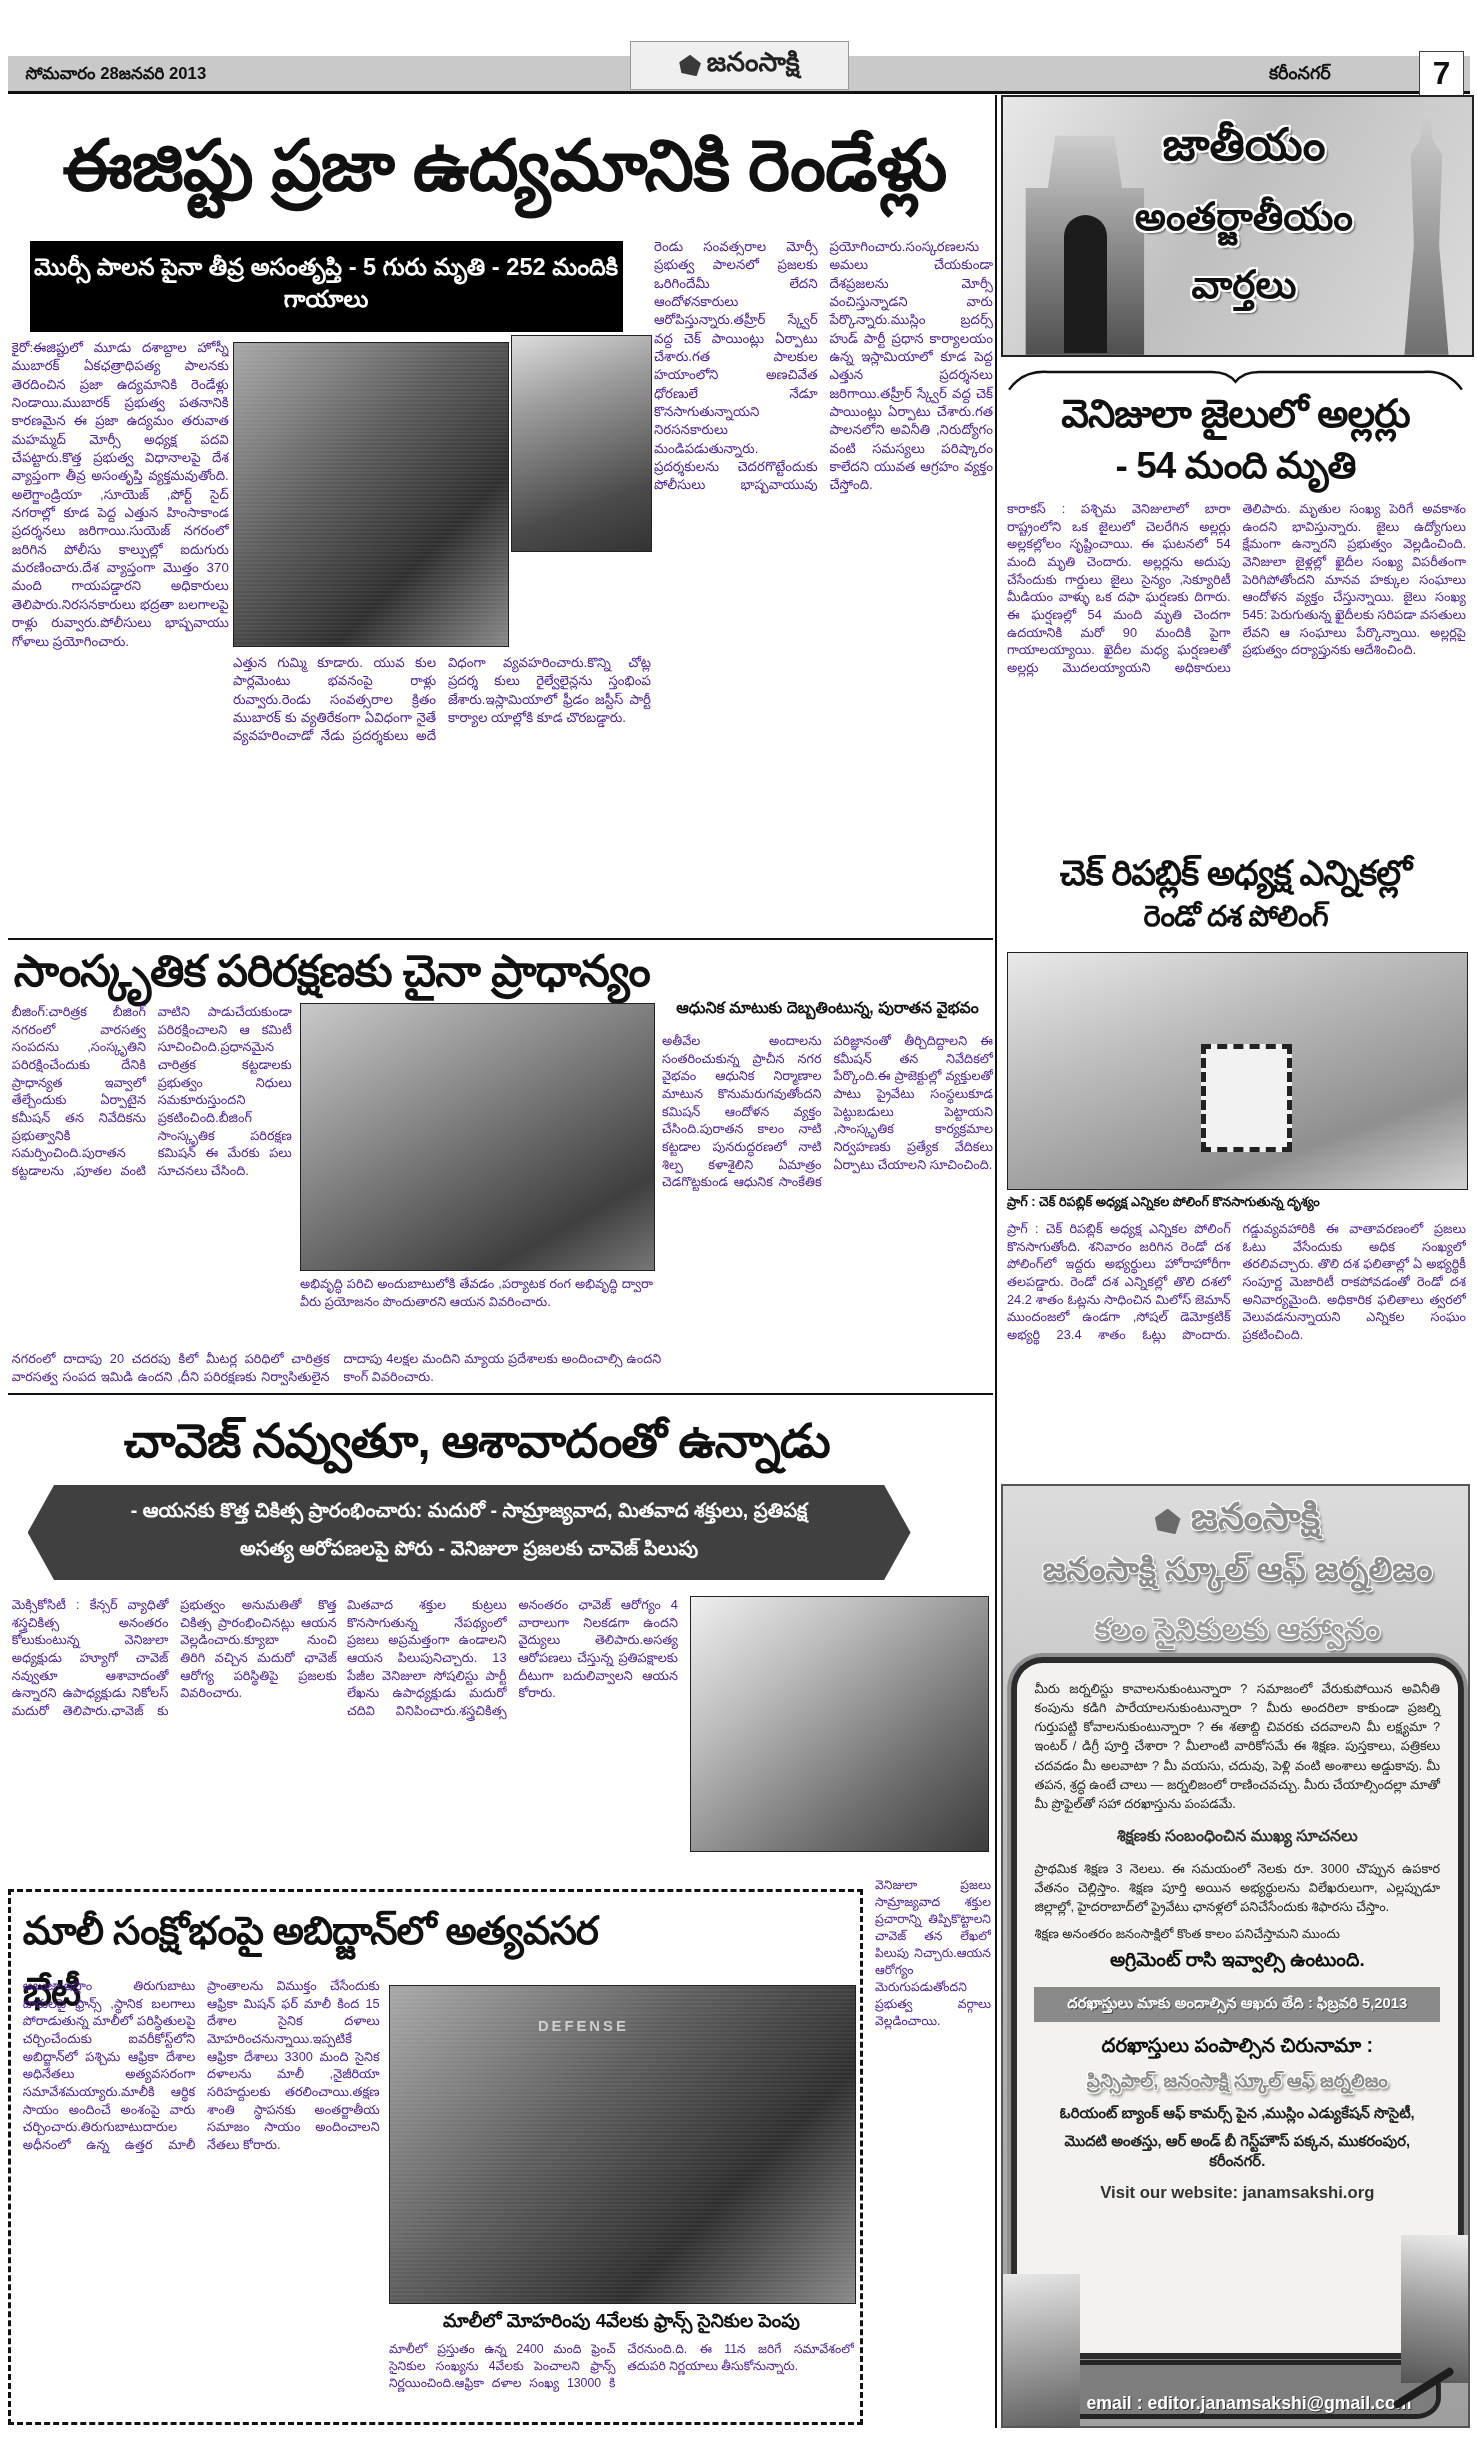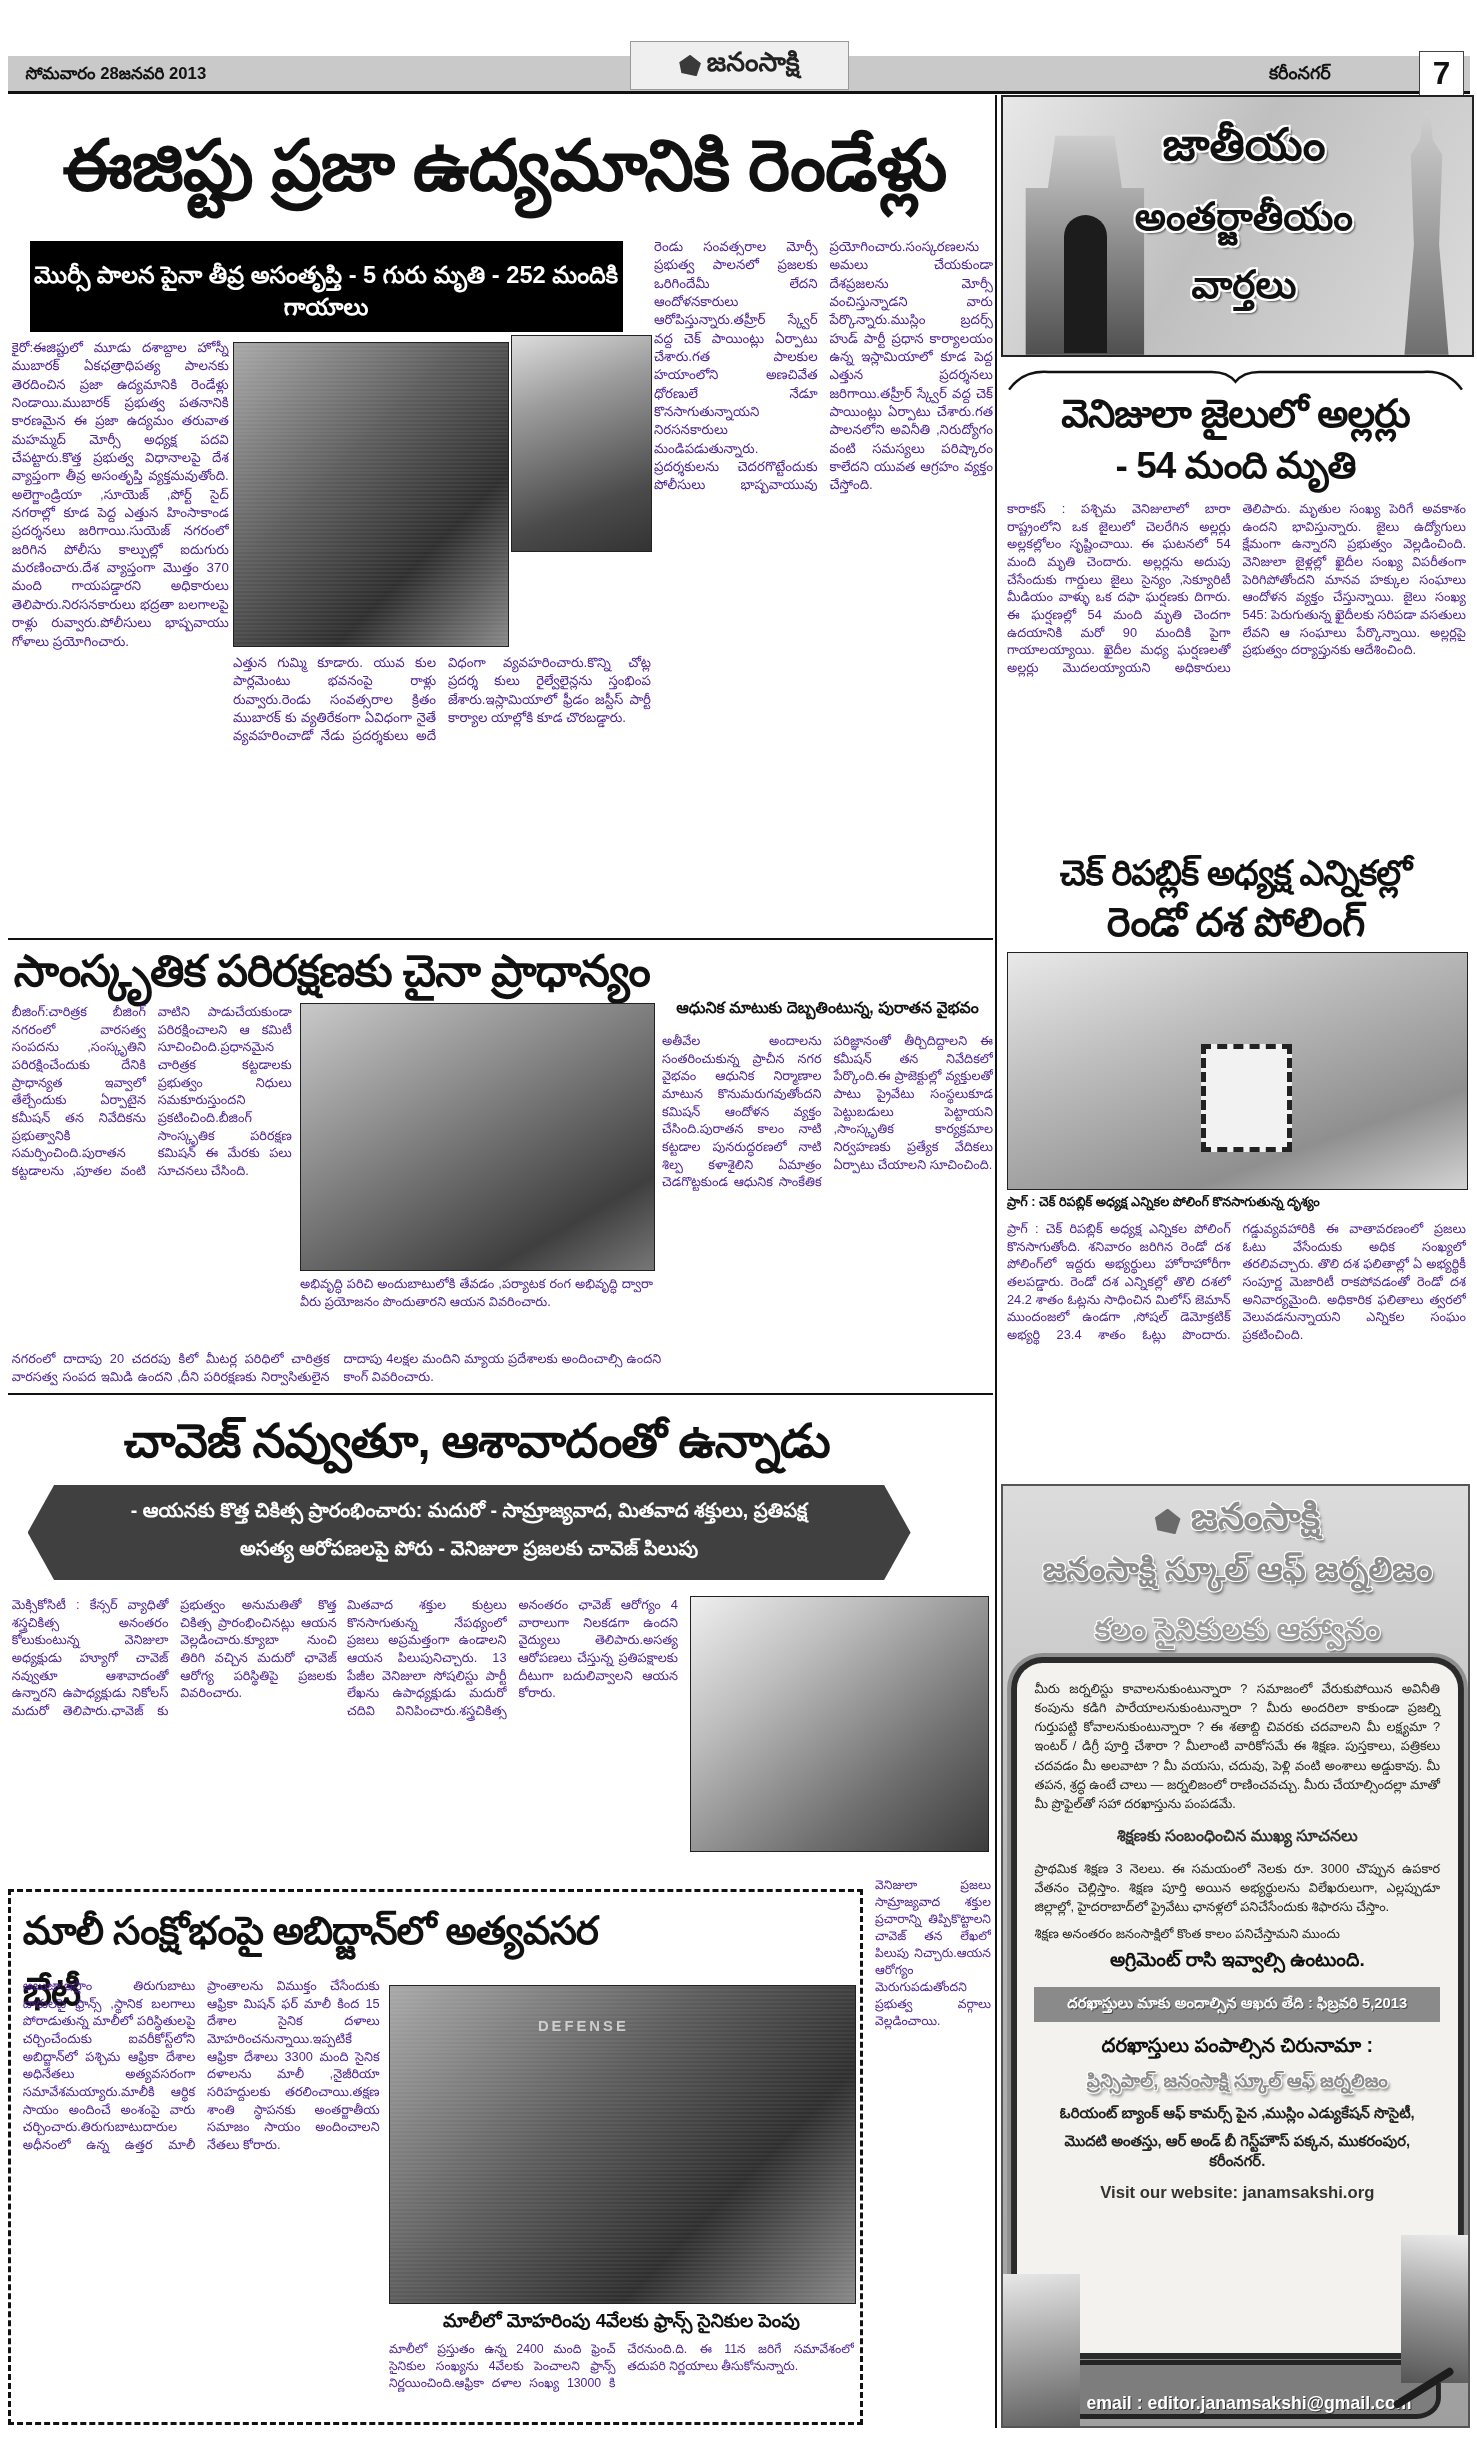--- a/index.html
+++ b/index.html
@@ -43,21 +43,21 @@
     <span style="font-size:26.6px;font-weight:800;color:#222;">జనంసాక్షి</span>
   </div>
   <div class="abs" style="left:1419px;top:51px;width:43px;height:43px;background:#fff;border:1px solid #444;display:flex;align-items:center;justify-content:center;">
     <span style="font-size:31.5px;font-weight:bold;">7</span>
   </div>
 
   <div class="abs vline" style="left:995px;top:95px;height:2333px;"></div>
 
   <div class="abs headline center" style="left:13.8px;top:97px;width:981px;font-size:71px;line-height:138px;">ఈజిప్టు ప్రజా ఉద్యమానికి రెండేళ్లు</div>
 
-  <div class="abs deck-black center" style="left:29.6px;top:241px;width:593px;height:91px;padding-top:21px;box-sizing:border-box;">
+  <div class="abs deck-black center" style="left:29.6px;top:241px;width:593px;height:91px;padding-top:13px;box-sizing:border-box;">
     <div style="font-size:23.6px;font-weight:bold;">మొర్సీ పాలన పైనా తీవ్ర అసంతృప్తి -  5 గురు మృతి - 252 మందికి గాయాలు</div>
     <div style="font-size:21.7px;font-weight:normal;margin-top:22px;">దేశ వ్యాప్తంగా చెలరేగిన హింసాకాండ</div>
   </div>
 
   <div class="abs photo" style="left:233px;top:342px;width:274px;height:303px;"></div>
   <div class="abs photo" style="left:511px;top:335px;width:139px;height:215px;background:linear-gradient(160deg,#ddd 0%,#9c9c9c 30%,#4b4b4b 75%,#333 100%);"></div>
 
   <div class="abs just body-txt" style="left:11.8px;top:339px;width:217px;height:599px;overflow:hidden;">కైరో:ఈజిప్టులో మూడు దశాబ్దాల హోస్నీ ముబారక్ ఏకఛత్రాధిపత్య పాలనకు తెరదించిన ప్రజా ఉద్యమానికి రెండేళ్లు నిండాయి.ముబారక్ ప్రభుత్వ పతనానికి కారణమైన ఈ ప్రజా ఉద్యమం తరువాత మహమ్మద్ మోర్సీ అధ్యక్ష పదవి చేపట్టారు.కొత్త ప్రభుత్వ విధానాలపై దేశ వ్యాప్తంగా తీవ్ర అసంతృప్తి వ్యక్తమవుతోంది. అలెగ్జాండ్రియా ,సూయెజ్ ,పోర్ట్ సైద్ నగరాల్లో కూడ పెద్ద ఎత్తున హింసాకాండ ప్రదర్శనలు జరిగాయి.సుయెజ్ నగరంలో జరిగిన పోలీసు కాల్పుల్లో ఐదుగురు మరణించారు.దేశ వ్యాప్తంగా మొత్తం 370 మంది గాయపడ్డారని అధికారులు తెలిపారు.నిరసనకారులు భద్రతా బలగాలపై రాళ్లు రువ్వారు.పోలీసులు భాష్పవాయు గోళాలు ప్రయోగించారు.</div>
   <div class="abs just body-txt cols2" style="left:654px;top:238px;width:339px;height:697px;overflow:hidden;">రెండు సంవత్సరాల మోర్సీ ప్రభుత్వ పాలనలో ప్రజలకు ఒరిగిందేమీ లేదని ఆందోళనకారులు ఆరోపిస్తున్నారు.తహ్రీర్ స్క్వేర్ వద్ద చెక్ పాయింట్లు ఏర్పాటు చేశారు.గత పాలకుల హయాంలోని అణచివేత ధోరణులే నేడూ కొనసాగుతున్నాయని నిరసనకారులు మండిపడుతున్నారు. ప్రదర్శకులను చెదరగొట్టేందుకు పోలీసులు భాష్పవాయువు ప్రయోగించారు.సంస్కరణలను అమలు చేయకుండా దేశప్రజలను మోర్సీ వంచిస్తున్నాడని వారు పేర్కొన్నారు.ముస్లిం బ్రదర్స్ హుడ్ పార్టీ ప్రధాన కార్యాలయం ఉన్న ఇస్లామియాలో కూడ పెద్ద ఎత్తున ప్రదర్శనలు జరిగాయి.తహ్రీర్ స్క్వేర్ వద్ద చెక్ పాయింట్లు ఏర్పాటు చేశారు.గత పాలనలోని అవినీతి ,నిరుద్యోగం వంటి సమస్యలు పరిష్కారం కాలేదని యువత ఆగ్రహం వ్యక్తం చేస్తోంది.</div>
   <div class="abs just body-txt cols2" style="left:233px;top:654px;width:418px;height:282px;overflow:hidden;">ఎత్తున గుమ్మి కూడారు. యువ కుల పార్లమెంటు భవనంపై రాళ్లు రువ్వారు.రెండు సంవత్సరాల క్రితం ముబారక్ కు వ్యతిరేకంగా ఏవిధంగా నైతే వ్యవహరించాడో నేడు ప్రదర్శకులు అదే విధంగా వ్యవహరించారు.కొన్ని చోట్ల ప్రదర్శ కులు రైల్వేలైన్లను స్తంభింప జేశారు.ఇస్లామియాలో ఫ్రీడం జస్టీస్ పార్టీ కార్యాల యాల్లోకి కూడ చొరబడ్డారు.</div>
@@ -113,21 +113,21 @@
   </div>
 
   <svg class="abs" style="left:1005px;top:366px;" width="461" height="25.6" viewBox="0 0 468 26">
     <path d="M4 24 Q 18 4 44 6 L 210 6 Q 226 6 234 16 Q 242 6 258 6 L 424 6 Q 450 4 464 24" stroke="#111" stroke-width="2.5" fill="none"></path>
   </svg>
   <div class="abs center headline" style="left:1001px;top:392px;width:469px;font-size:39px;">వెనిజులా జైలులో అల్లర్లు</div>
   <div class="abs center headline" style="left:1001px;top:445px;width:469px;font-size:37px;">- 54 మంది మృతి</div>
   <div class="abs just body-txt cols2" style="left:1007px;top:500px;width:459px;height:347px;overflow:hidden;font-size:12.8px;">కారాకస్ : పశ్చిమ వెనిజులాలో బారా రాష్ట్రంలోని ఒక జైలులో చెలరేగిన అల్లర్లు అల్లకల్లోలం సృష్టించాయి. ఈ ఘటనలో 54 మంది మృతి చెందారు. అల్లర్లను అదుపు చేసేందుకు గార్డులు జైలు సైన్యం ,సెక్యూరిటీ మీడియం వాళ్ళు ఒక దఫా ఘర్షణకు దిగారు. ఈ ఘర్షణల్లో 54 మంది మృతి చెందగా ఉదయానికి మరో 90 మందికి పైగా గాయాలయ్యాయి. ఖైదీల మధ్య ఘర్షణలతో అల్లర్లు మొదలయ్యాయని అధికారులు తెలిపారు. మృతుల సంఖ్య పెరిగే అవకాశం ఉందని భావిస్తున్నారు. జైలు ఉద్యోగులు క్షేమంగా ఉన్నారని ప్రభుత్వం వెల్లడించింది. వెనిజులా జైళ్లల్లో ఖైదీల సంఖ్య విపరీతంగా పెరిగిపోతోందని మానవ హక్కుల సంఘాలు ఆందోళన వ్యక్తం చేస్తున్నాయి. జైలు సంఖ్య 545: పెరుగుతున్న ఖైదీలకు సరిపడా వసతులు లేవని ఆ సంఘాలు పేర్కొన్నాయి. అల్లర్లపై ప్రభుత్వం దర్యాప్తునకు ఆదేశించింది.</div>
 
   <div class="abs center headline" style="left:1001px;top:853px;width:469px;font-size:35px;">చెక్ రిపబ్లిక్ అధ్యక్ష ఎన్నికల్లో</div>
-  <div class="abs center headline" style="left:1001px;top:900px;width:469px;font-size:40px;">రెండో దశ పోలింగ్</div>
+  <div class="abs center headline" style="left:1001px;top:900px;width:469px;font-size:29px;">రెండో దశ పోలింగ్</div>
   <div class="abs photo-light" style="left:1007px;top:952px;width:459px;height:236px;">
     <div style="position:absolute;left:193px;top:91px;width:91px;height:108px;background:#f2f2f2;border:5.9px dashed #222;box-sizing:border-box;"></div>
   </div>
   <div class="abs small-cap" style="left:1007px;top:1194px;width:459px;">ప్రాగ్ : చెక్ రిపబ్లిక్ అధ్యక్ష ఎన్నికల పోలింగ్ కొనసాగుతున్న దృశ్యం</div>
   <div class="abs just body-txt cols2" style="left:1007px;top:1220px;width:459px;height:256px;overflow:hidden;font-size:12.8px;">ప్రాగ్ : చెక్ రిపబ్లిక్ అధ్యక్ష ఎన్నికల పోలింగ్ కొనసాగుతోంది. శనివారం జరిగిన రెండో దశ పోలింగ్‌లో ఇద్దరు అభ్యర్థులు హోరాహోరీగా తలపడ్డారు. రెండో దశ ఎన్నికల్లో తొలి దశలో 24.2 శాతం ఓట్లను సాధించిన మిలోస్ జెమాన్ ముందంజలో ఉండగా ,సోషల్ డెమోక్రటిక్ అభ్యర్థి 23.4 శాతం ఓట్లు పొందారు. గడ్డువ్యవహారికి ఈ వాతావరణంలో ప్రజలు ఓటు వేసేందుకు అధిక సంఖ్యలో తరలివచ్చారు. తొలి దశ ఫలితాల్లో ఏ అభ్యర్థికీ సంపూర్ణ మెజారిటీ రాకపోవడంతో రెండో దశ అనివార్యమైంది. అధికారిక ఫలితాలు త్వరలో వెలువడనున్నాయని ఎన్నికల సంఘం ప్రకటించింది.</div>
 
   <div class="abs" style="left:1001px;top:1484px;width:469px;height:944px;border:2px solid #555;background:linear-gradient(180deg,#dcdcdc 0%,#b9b9b9 40%,#9f9f9f 100%);overflow:hidden;box-sizing:border-box;">
 
     <div class="center" style="position:absolute;left:0;top:9.9px;width:469px;">
       <span style="display:inline-block;width:25.6px;height:25.6px;vertical-align:middle;background:#6a6a6a;clip-path:polygon(50% 0,100% 40%,80% 100%,10% 85%,0 35%);margin-right:5.9px;"></span>

